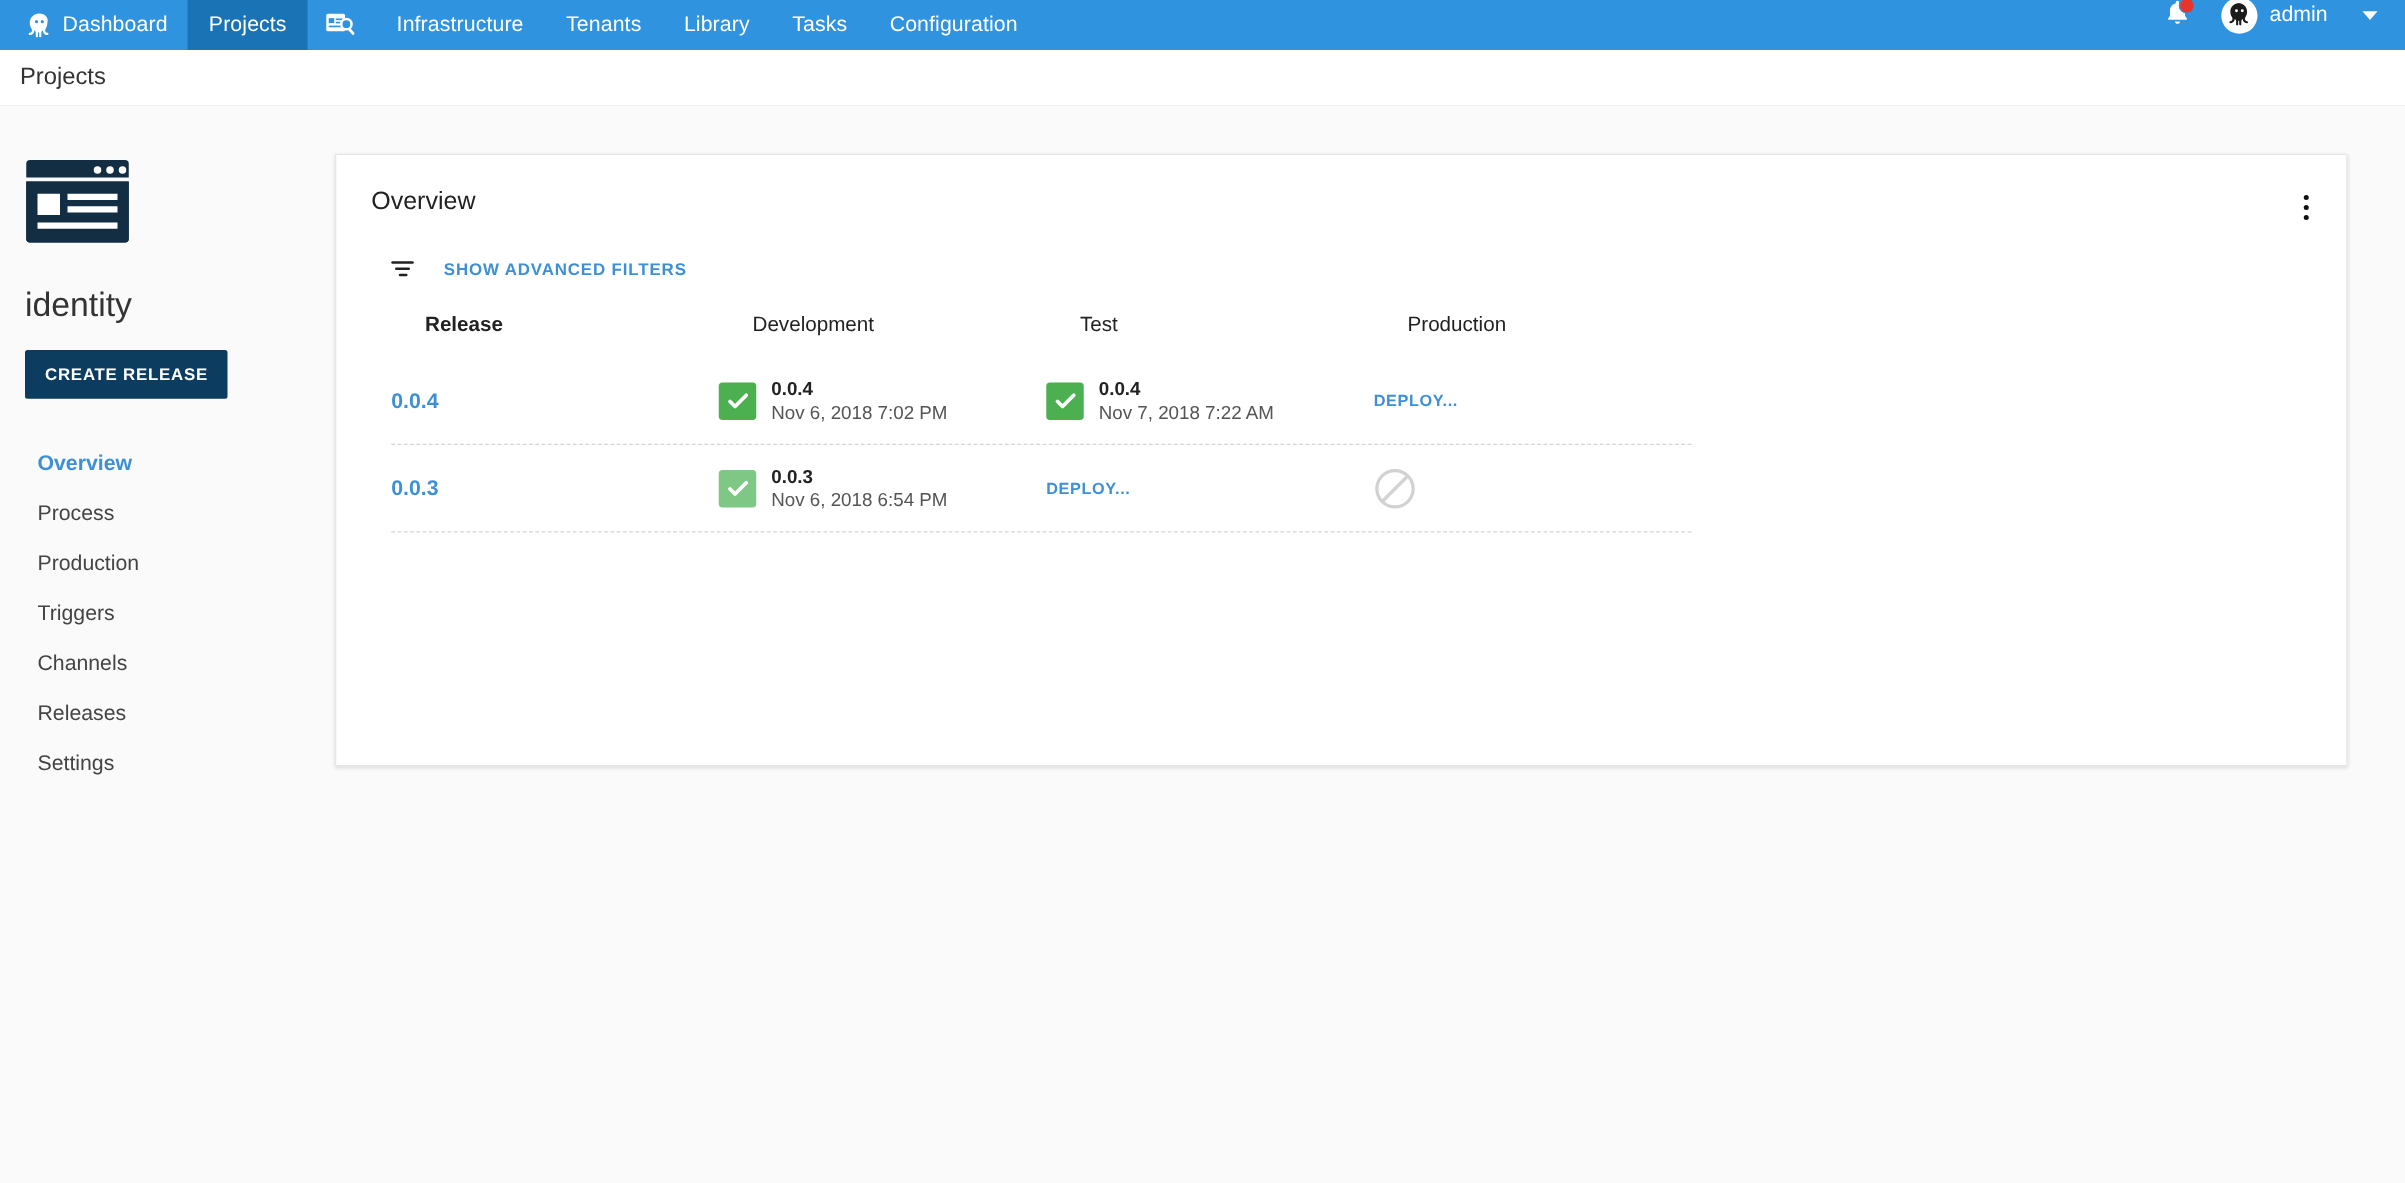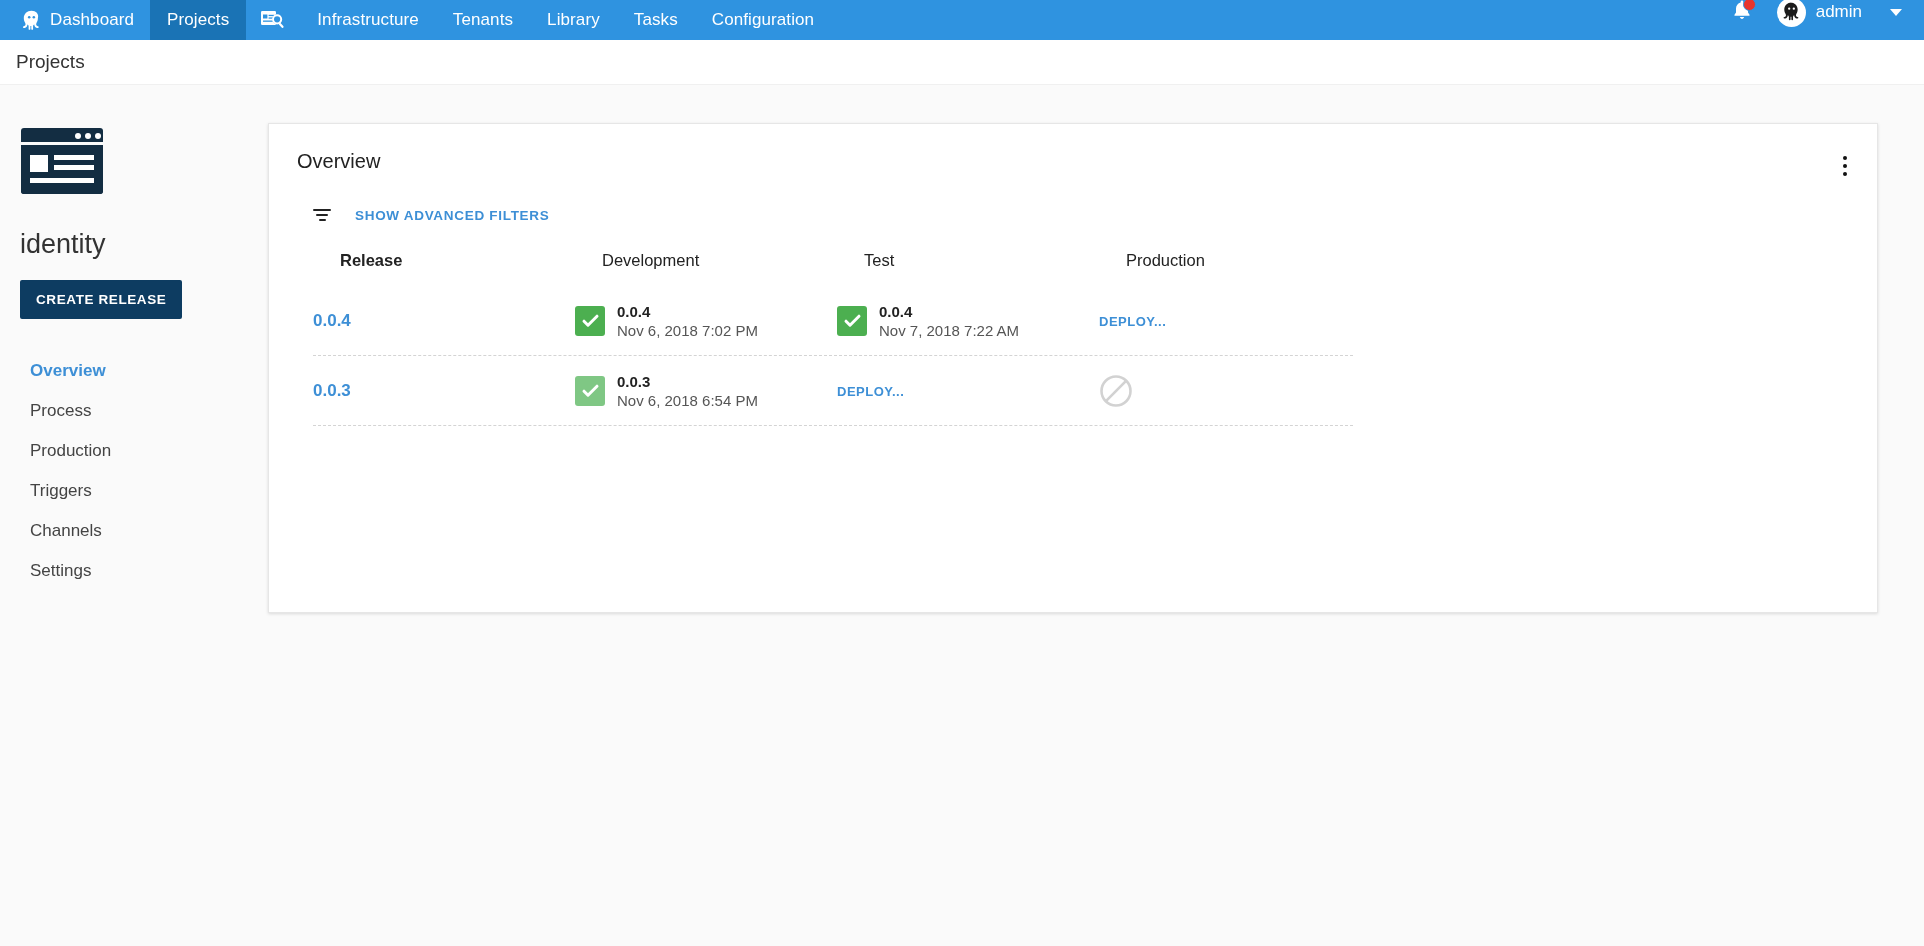--- a/index.html
+++ b/index.html
@@ -299,20 +299,21 @@
     <div class="proj-name">identity</div>
 
     <button class="create-release-btn">CREATE RELEASE</button>
 
     <div class="side-nav">
       <a class="side-link active">Overview</a>
       <a class="side-link">Process</a>
       <a class="side-link">Production</a>
       <a class="side-link">Triggers</a>
       <a class="side-link">Channels</a>
+      <a class="side-link">Releases</a>
       <a class="side-link">Settings</a>
     </div>
   </div>
 
   <div class="main">
     <div class="card">
 
       <div class="card-head">
         <div class="card-title">Overview</div>
         <div class="kebab">

